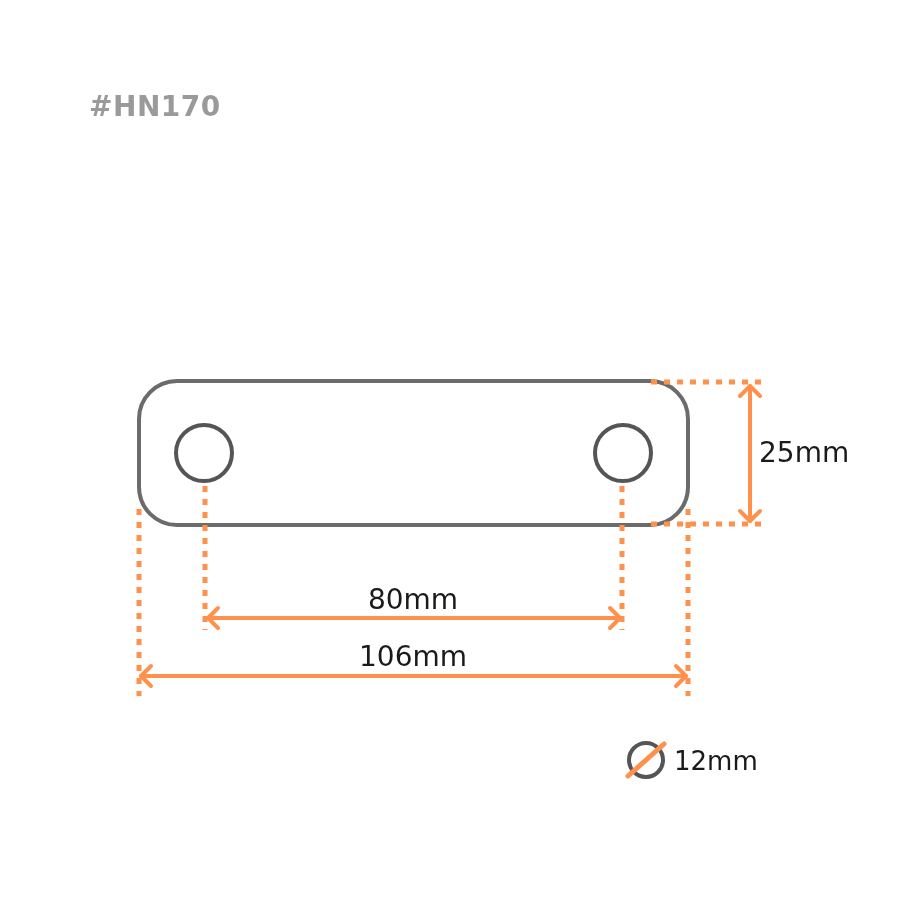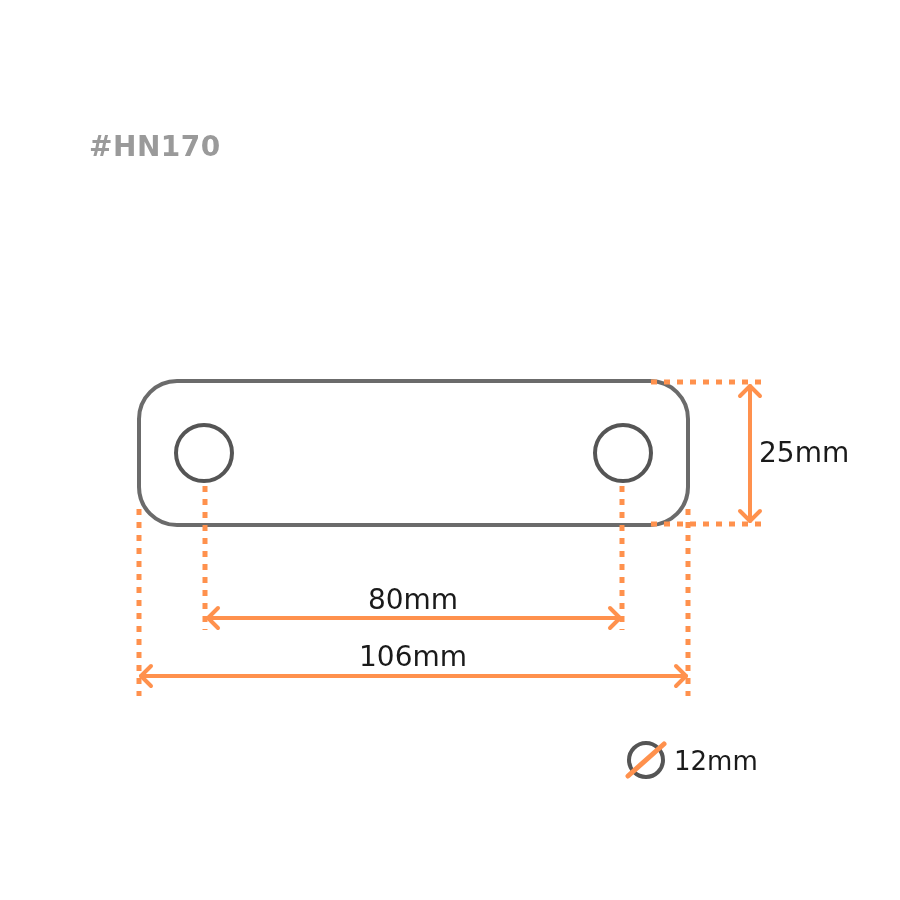--- a/index.html
+++ b/index.html
@@ -1,17 +1,17 @@
 <!DOCTYPE html>
 <html><head>
 <meta charset="utf-8">
 <style>
   html, body { margin:0; padding:0; background:#ffffff; }
   body { width:900px; height:900px; position:relative; overflow:hidden; font-family:"DejaVu Sans", sans-serif; }
-  .code { position:absolute; left:89px; top:90px; font-size:28px; font-weight:bold; color:#9a9a9a; letter-spacing:0.5px; font-family:"DejaVu Sans", sans-serif;margin-top:40px; }
+  .code { position:absolute; left:89px; top:90px; font-size:28px; font-weight:bold; color:#9a9a9a; letter-spacing:0.5px; font-family:"DejaVu Sans", sans-serif; }
   svg { position:absolute; left:0; top:0; }
   .lbl { font-family:"DejaVu Sans", sans-serif; font-size:28px; fill:#1a1a1a; }
   .lbl-sm { font-family:"DejaVu Sans", sans-serif; font-size:26px; fill:#1a1a1a; }
 </style>
 </head>
 <body>
 
 <div class="code">#HN170</div>
 
 <svg width="900" height="900" viewBox="0 0 900 900">

